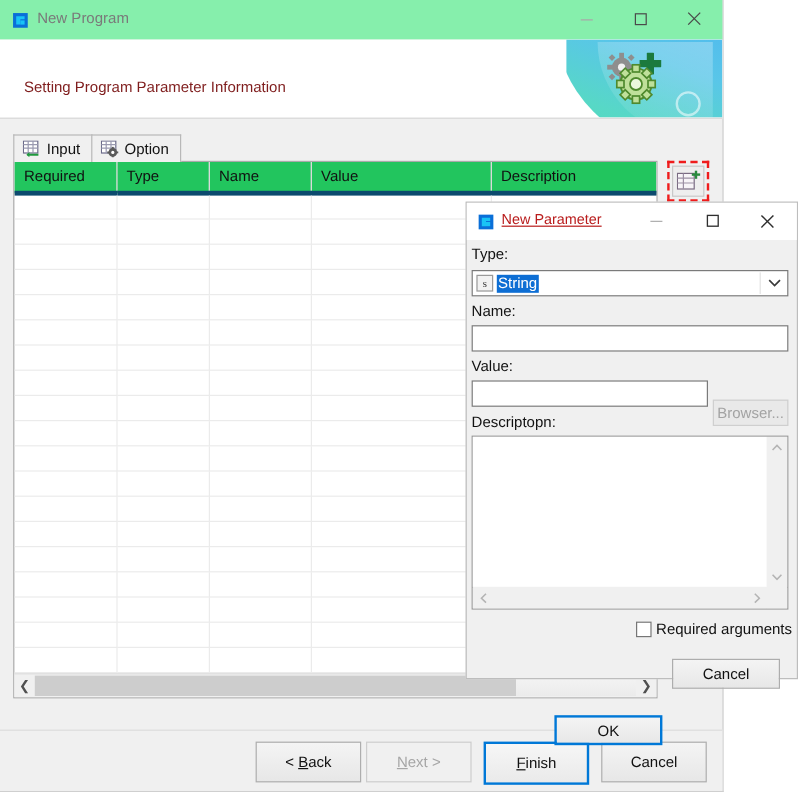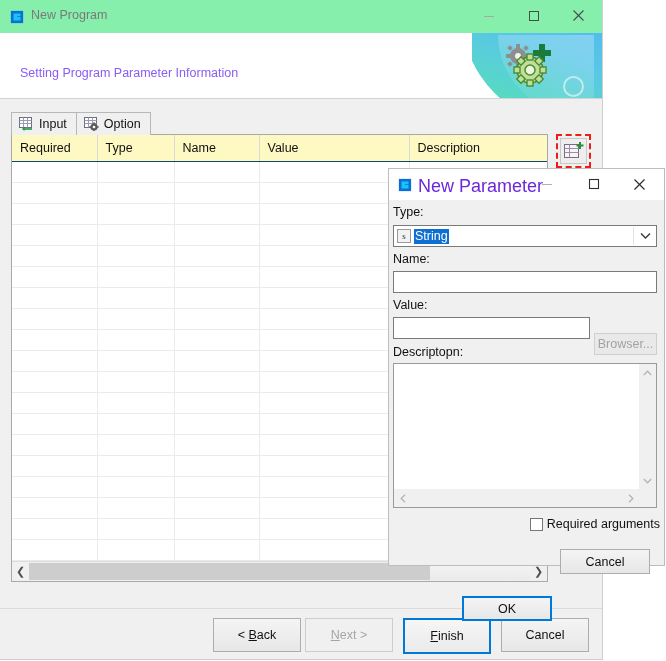--- a/index.html
+++ b/index.html
@@ -49,21 +49,21 @@
     border-bottom: 1px solid #d4d4d4;
     overflow: hidden;
   }
   .banner h1 {
     position: absolute; left: 11px; top: 9px; margin: 0;
     font-size: 13.5px; font-weight: bold; color: #1a1a1a;
     letter-spacing: 0.1px;
   }
   .banner .sub {
     position: absolute; left: 20px; top: 33px;
-    font-size: 12.5px; color: #8b5cf6;
+    font-size: 12.5px; color: #7f1d1d;
   }
   .banner-art {
     position: absolute; right: 0; top: 0; width: 130px; height: 65px;
     overflow: hidden;
   }
   .banner-art .wedge {
     position: absolute; right: -10px; top: -18px;
     width: 150px; height: 110px;
     border-radius: 0 0 0 120px;
     background: linear-gradient(200deg, #4fb8ef 0%, #59c6e8 35%, #57d8c6 70%, #4fdcb9 100%);
@@ -120,23 +120,23 @@
   .grid-wrap {
     position: absolute; left: 0; top: 0; right: 0; bottom: 20px;
     overflow: hidden;
   }
   table.grid {
     width: 100%; border-collapse: collapse;
     table-layout: fixed;
   }
   table.grid th {
     height: 26px;
-    background: #fef9c3;
+    background: #22c55e;
     border-right: 1px solid #d9d9d9;
-    border-bottom: 1px solid #0c4a6e;
+    border-bottom: 4px solid #0c4a6e;
     font-size: 12.5px; font-weight: normal; color: #111;
     text-align: left;
     padding: 0 0 0 8px;
     box-sizing: border-box;
   }
   table.grid td {
     height: 21px;
     border-right: 1px solid #ebebeb;
     border-bottom: 1px solid #ebebeb;
     box-sizing: border-box;
@@ -213,21 +213,21 @@
     box-sizing: border-box;
     z-index: 20;
   }
   .dlg-title {
     position: absolute; left: 0; top: 0; right: 0; height: 31px;
     background: #ffffff;
   }
   .dlg-title .ic { position: absolute; left: 9px; top: 9px; width: 14px; height: 14px; }
   .dlg-title .tx {
     position: absolute; left: 29px; top: 7px;
-    font-size: 18px; color: #6d28d9; white-space: nowrap;
+    font-size: 12px; color: #b91c1c; white-space: nowrap; text-decoration: underline;
   }
   .dbtn {
     position: absolute; top: 0; width: 45px; height: 30px;
     display: flex; align-items: center; justify-content: center;
   }
   .dbtn-min { right: 95px; }
   .dbtn-max { right: 48px; }
   .dbtn-close { right: 2px; }
 
   .dlg-body { position: absolute; left: 0; top: 31px; right: 0; bottom: 0; }

